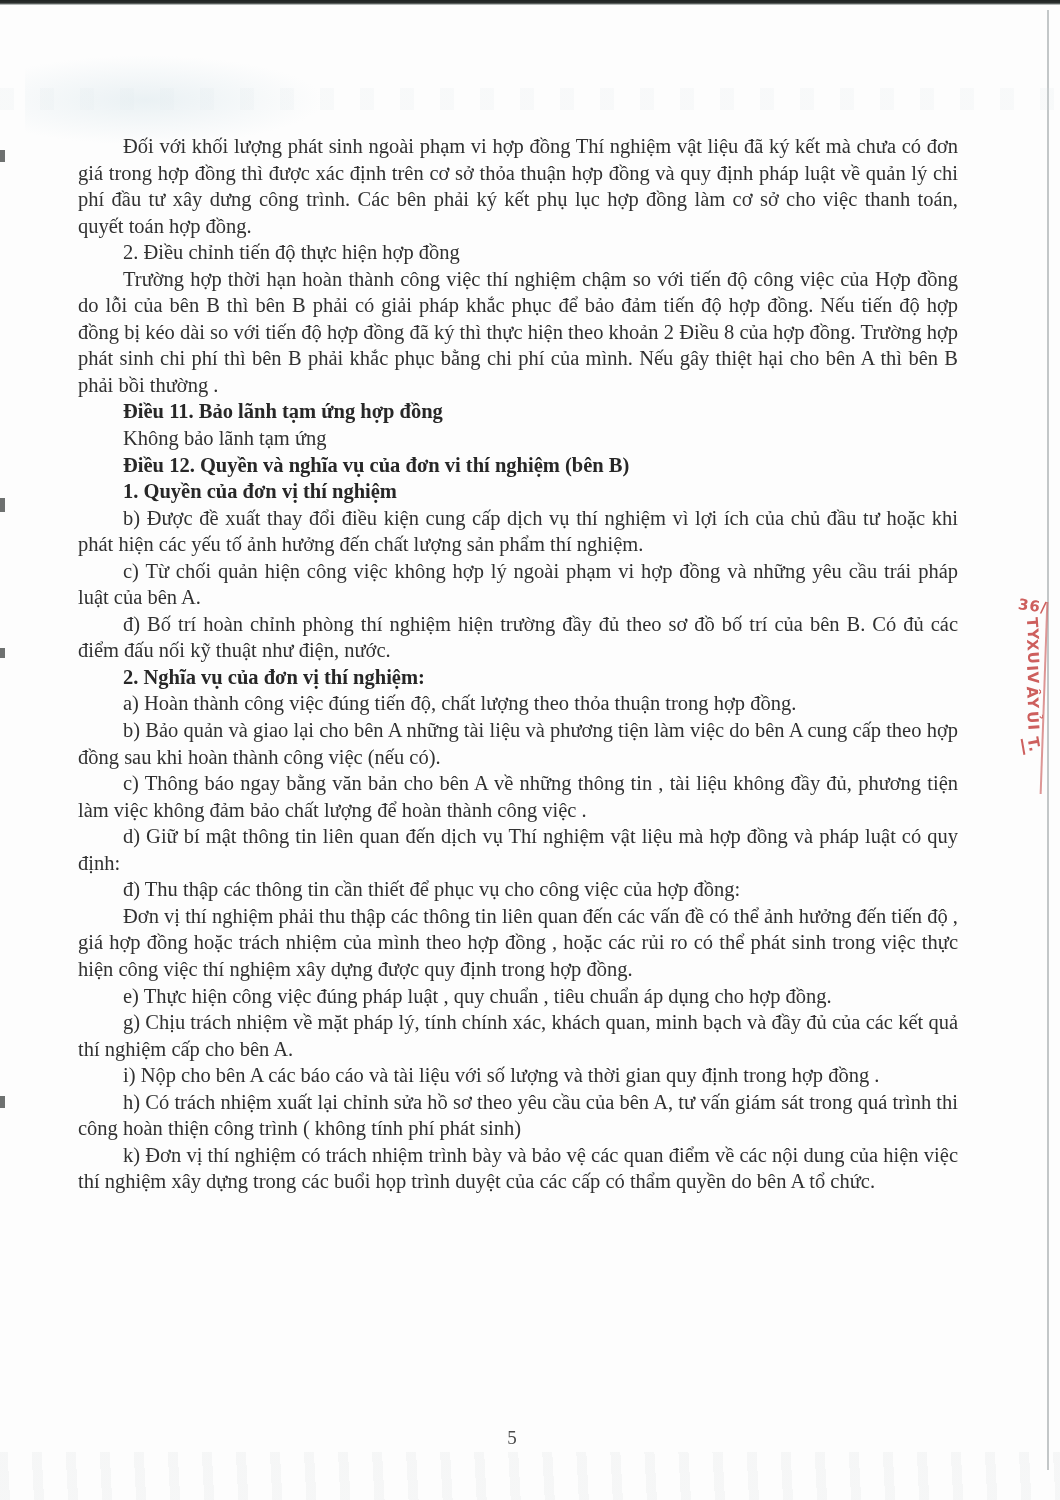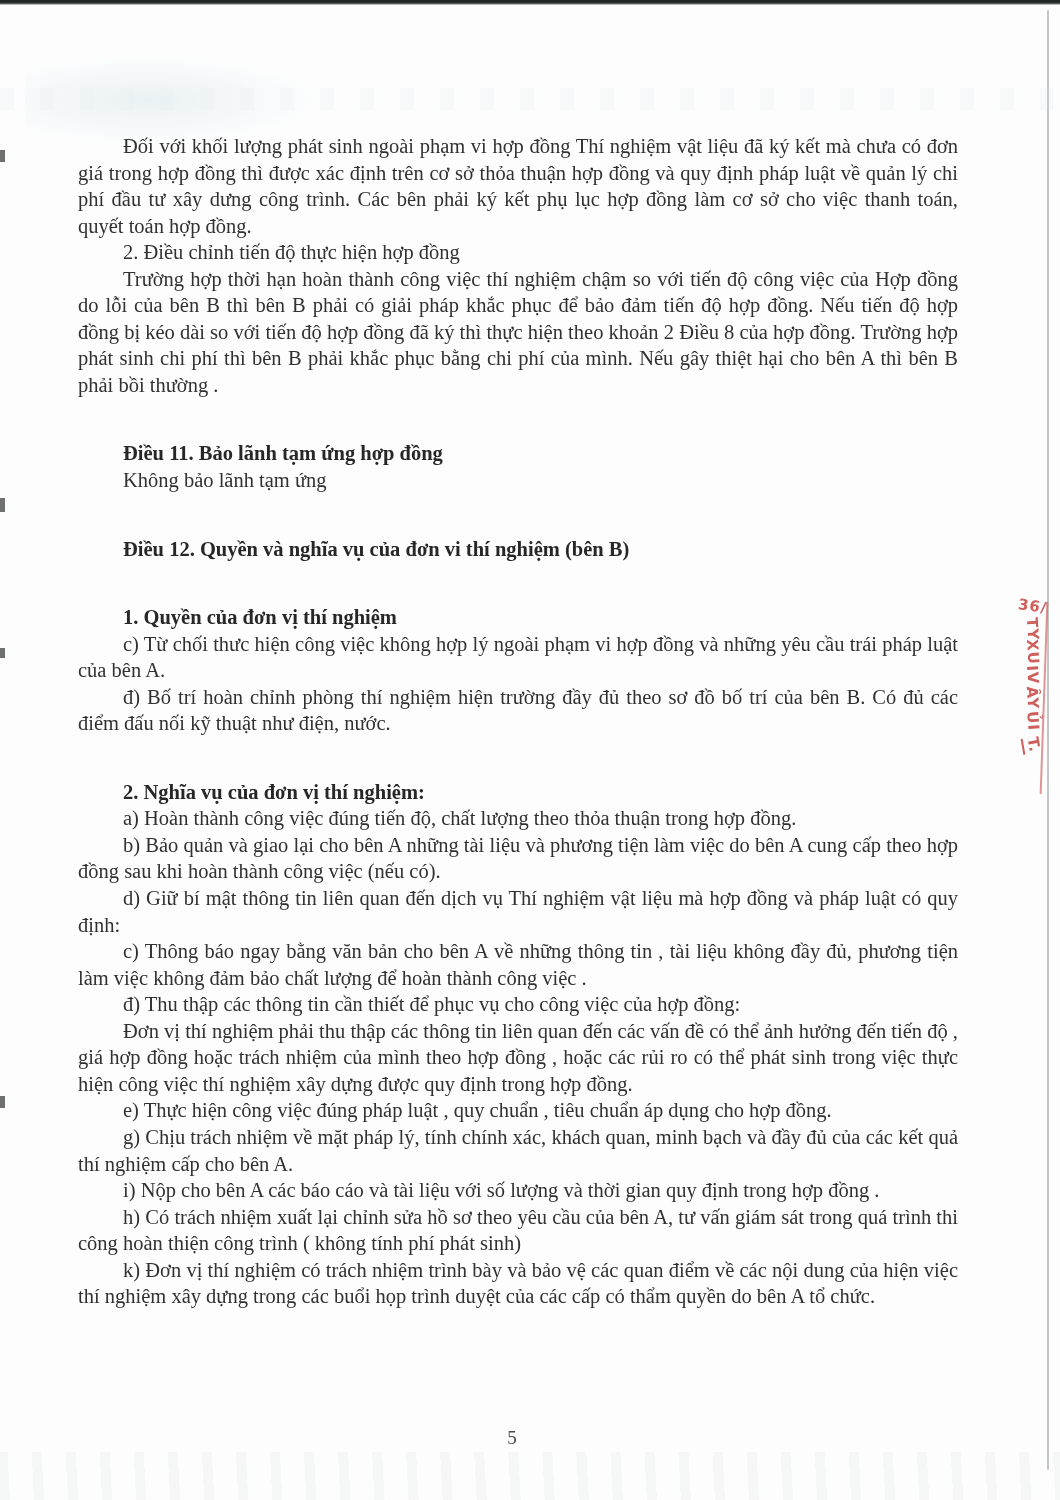--- a/index.html
+++ b/index.html
@@ -80,21 +80,20 @@
     text-align: justify;
   }
   .content p {
     margin: 0;
     padding: 0;
     text-indent: 45px;
   }
   .content p.bold {
     font-weight: bold;
     color: #272727;
-    margin-top: 42px;
   }
 
   
   .margin-note {
     position: absolute;
     left: 1016px;
     top: 596px;
     width: 34px;
     display: flex;
     flex-direction: column;
@@ -158,27 +157,28 @@
   <div class="comma-mark">’</div>
 
   <div class="content" id="content">
       <p class="">Đối với khối lượng phát sinh ngoài phạm vi hợp đồng Thí nghiệm vật liệu đã ký kết mà chưa có đơn giá trong hợp đồng thì được xác định trên cơ sở thỏa thuận hợp đồng và quy định pháp luật về quản lý chi phí đầu tư xây dưng công trình. Các bên phải ký kết phụ lục hợp đồng làm cơ sở cho việc thanh toán, quyết toán hợp đồng.</p>
       <p class="">2. Điều chỉnh tiến độ thực hiện hợp đồng</p>
       <p class="">Trường hợp thời hạn hoàn thành công việc thí nghiệm chậm so với tiến độ công việc của Hợp đồng do lỗi của bên B thì bên B phải có giải pháp khắc phục để bảo đảm tiến độ hợp đồng. Nếu tiến độ hợp đồng bị kéo dài so với tiến độ hợp đồng đã ký thì thực hiện theo khoản 2 Điều 8 của hợp đồng. Trường hợp phát sinh chi phí thì bên B phải khắc phục bằng chi phí của mình. Nếu gây thiệt hại cho bên A thì bên B phải bồi thường .</p>
       <p class="bold">Điều 11. Bảo lãnh tạm ứng hợp đồng</p>
       <p class="">Không bảo lãnh tạm ứng</p>
       <p class="bold">Điều 12. Quyền và nghĩa vụ của đơn vi thí nghiệm (bên B)</p>
       <p class="bold">1. Quyền của đơn vị thí nghiệm</p>
-      <p class="">c) Từ chối thưc hiện công việc không hợp lý ngoài phạm vi hợp đồng và những yêu cầu trái pháp luật của bên A.</p>
+      <p class="">b) Được đề xuất thay đổi điều kiện cung cấp dịch vụ thí nghiệm vì lợi ích của chủ đầu tư hoặc khi phát hiện các yếu tố ảnh hưởng đến chất lượng sản phẩm thí nghiệm.</p>
+      <p class="">c) Từ chối quản hiện công việc không hợp lý ngoài phạm vi hợp đồng và những yêu cầu trái pháp luật của bên A.</p>
       <p class="">đ)  Bố trí hoàn chỉnh phòng thí nghiệm hiện trường đầy đủ theo sơ đồ bố trí của bên B. Có đủ các điểm đấu nối kỹ thuật như điện, nước.</p>
       <p class="bold">2. Nghĩa vụ của đơn vị thí nghiệm:</p>
       <p class="">a) Hoàn thành công việc đúng tiến độ, chất lượng theo thỏa thuận trong hợp đồng.</p>
       <p class="">b) Bảo quản và giao lại cho bên A những tài liệu và phương tiện làm việc do bên A cung cấp theo hợp đồng sau khi hoàn thành công việc (nếu có).</p>
+      <p class="">c) Thông báo ngay bằng văn bản cho bên A về những thông tin , tài liệu không đầy đủ, phương tiện làm việc không đảm bảo chất lượng để hoàn thành công việc .</p>
       <p class="">d) Giữ bí mật thông tin liên quan đến dịch vụ Thí nghiệm vật liệu mà hợp đồng và pháp luật có quy định:</p>
-      <p class="">c) Thông báo ngay bằng văn bản cho bên A về những thông tin , tài liệu không đầy đủ, phương tiện làm việc không đảm bảo chất lượng để hoàn thành công việc .</p>
       <p class="">đ) Thu thập các thông tin cần thiết để phục vụ cho công việc của hợp đồng:</p>
       <p class="">Đơn vị thí nghiệm phải thu thập các thông tin liên quan đến các vấn đề có thể ảnh hưởng đến tiến độ , giá hợp đồng hoặc trách nhiệm của mình theo hợp đồng , hoặc các rủi ro có thể phát sinh trong việc thực hiện công việc thí nghiệm xây dựng được quy định trong hợp đồng.</p>
       <p class="">e) Thực hiện công việc đúng pháp luật , quy chuẩn , tiêu chuẩn áp dụng cho hợp đồng.</p>
       <p class="">g) Chịu trách nhiệm về mặt pháp lý, tính chính xác, khách quan, minh bạch và đầy đủ của các kết quả thí nghiệm cấp cho bên A.</p>
       <p class="">i) Nộp cho bên A các báo cáo và tài liệu với số lượng và thời gian quy định trong hợp đồng .</p>
       <p class="">h) Có trách nhiệm xuất lại chỉnh sửa hồ sơ theo yêu cầu của bên A, tư vấn giám sát trong quá trình thi công hoàn thiện công trình ( không tính phí phát sinh)</p>
       <p class="">k) Đơn vị thí nghiệm có trách nhiệm trình bày và bảo vệ các quan điểm về các nội dung của hiện việc thí nghiệm xây dựng trong các buổi họp trình duyệt của các cấp có thẩm quyền do bên A tổ chức.</p>
     </div>
 
   <div class="red-stroke"></div>

